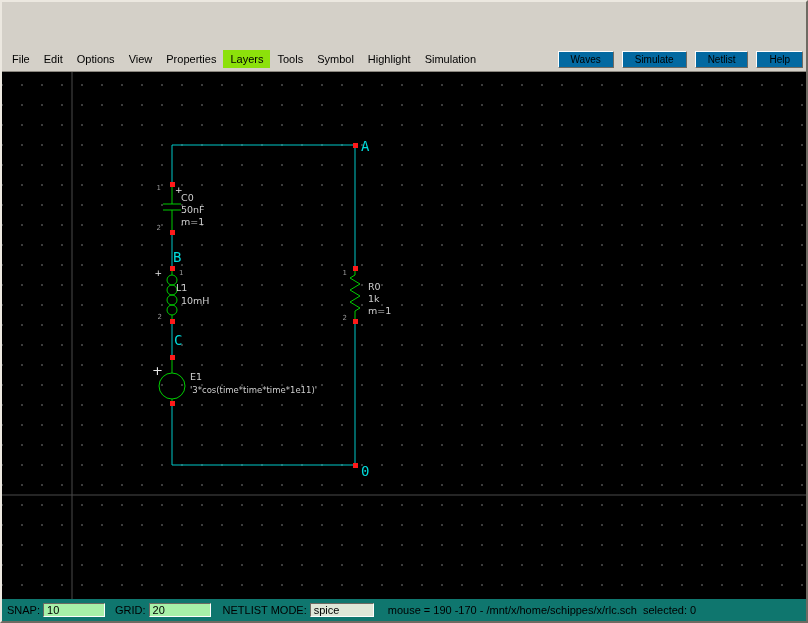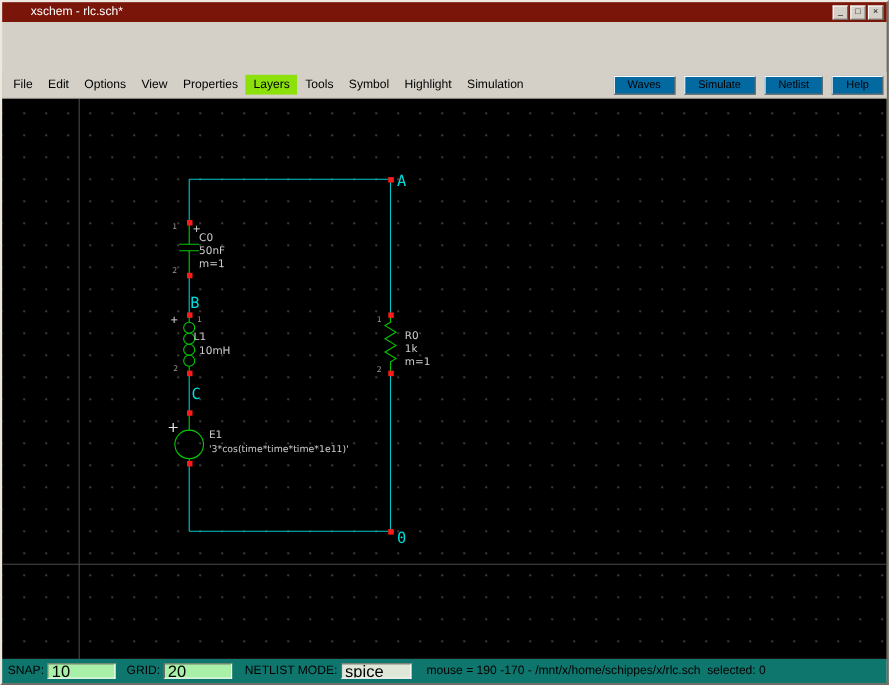--- a/index.html
+++ b/index.html
@@ -74,49 +74,35 @@
 
   
   .statusbar {
     flex:0 0 22px; height:22px;
     display:flex; align-items:center;
     background:#0f766e; font-size:11px; color:#000;
     padding:0 5px;
   }
   .statusbar label { margin-right:3px; white-space:nowrap; }
   .status-input {
-    height:14px; font-size:15px; font-family:"Liberation Sans", sans-serif;
+    height:14px; font-size:11px; font-family:"Liberation Sans", sans-serif;
     border:1px solid; border-color:#6e6a62 #fdfdfd #fdfdfd #6e6a62;
     padding:2px 3px; outline:none;
   }
   .green { background:var(--color-field_green, #a8f0a8); width:62px; }
   .mode  { background:#dfe7d8; width:64px; }
   .gap-1 { margin-left:10px; }
   .gap-2 { margin-left:12px; }
   .status-text { margin-left:14px; white-space:pre; }
 </style>
 </head>
 <body>
 
 <div class="window">
 
-  <div class="titlebar">
-    <span class="title">xschem - rlc.sch*</span>
-    <div class="win-controls">
-      <div class="winbtn">
-          <span>_</span>
-        </div>
-      <div class="winbtn">
-          <span>□</span>
-        </div>
-      <div class="winbtn">
-          <span>×</span>
-        </div>
-    </div>
-  </div>
 
   <div class="menubar">
     <span class="menu-item">File</span>
     <span class="menu-item">Edit</span>
     <span class="menu-item">Options</span>
     <span class="menu-item">View</span>
     <span class="menu-item">Properties</span>
     <span class="menu-item highlight">Layers</span>
     <span class="menu-item">Tools</span>
     <span class="menu-item">Symbol</span>

